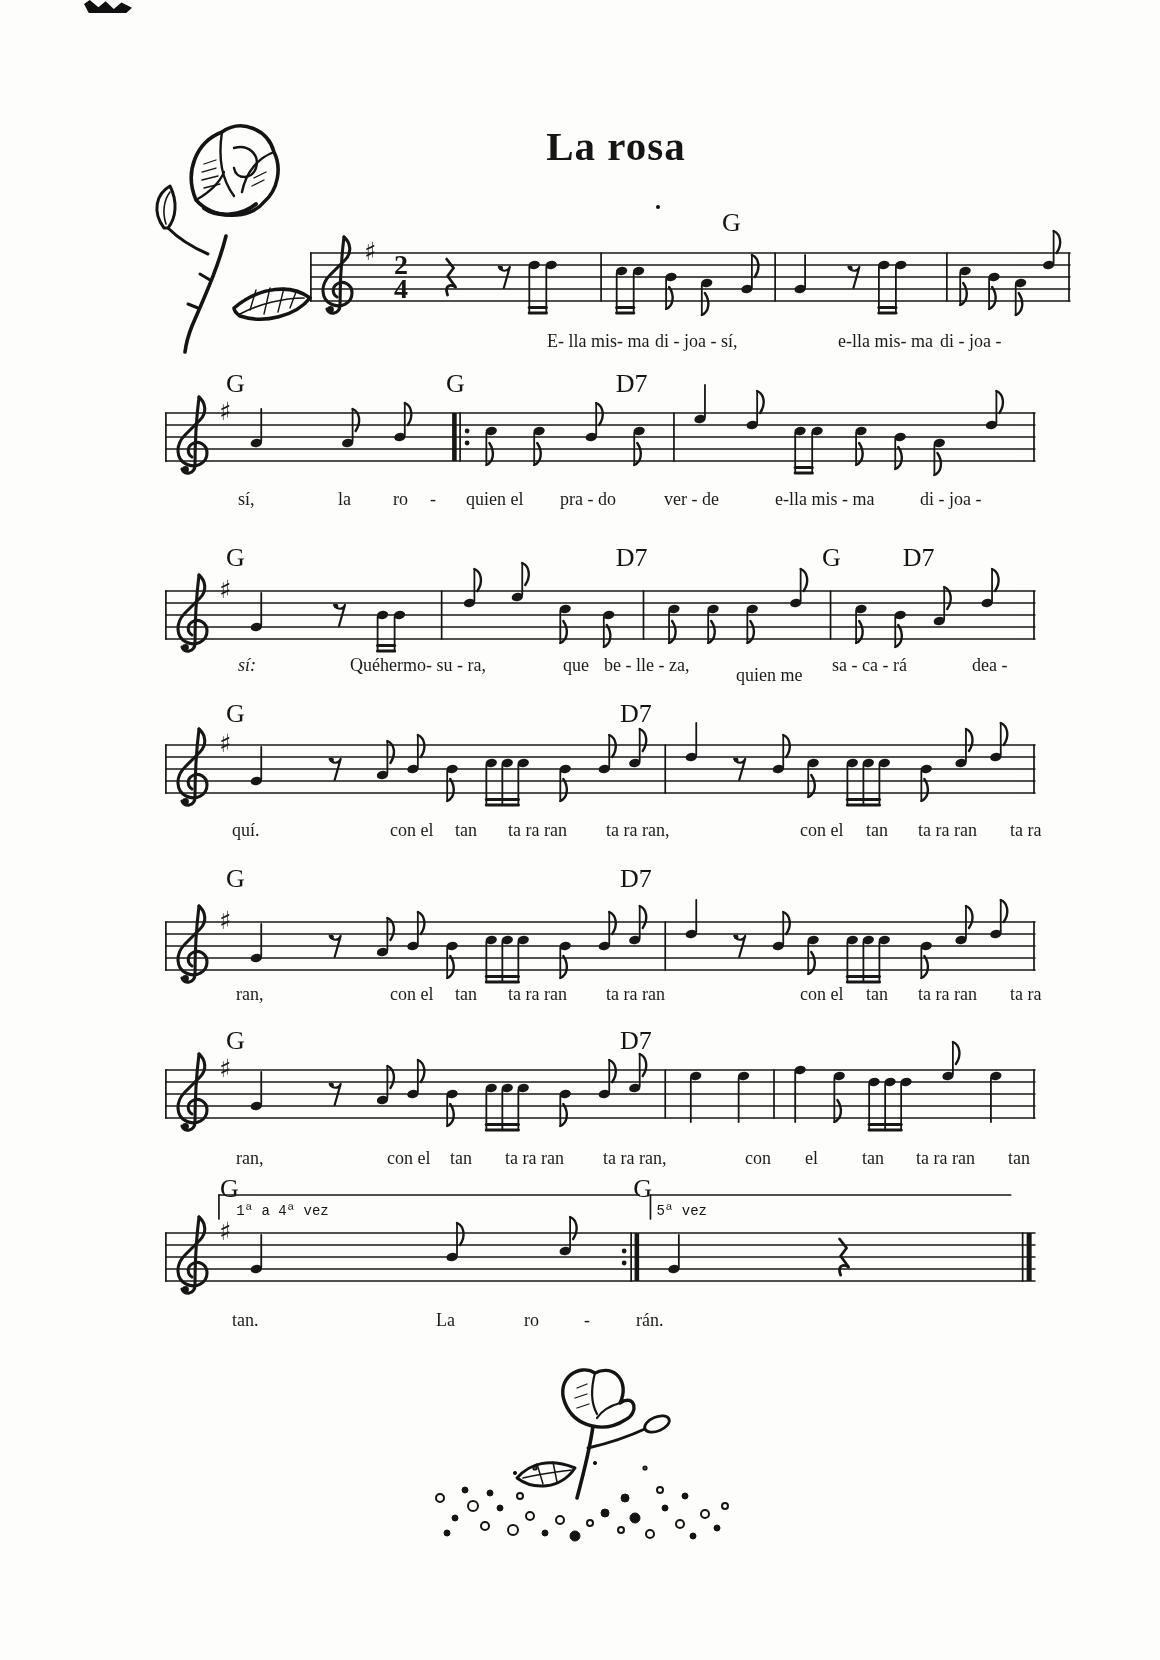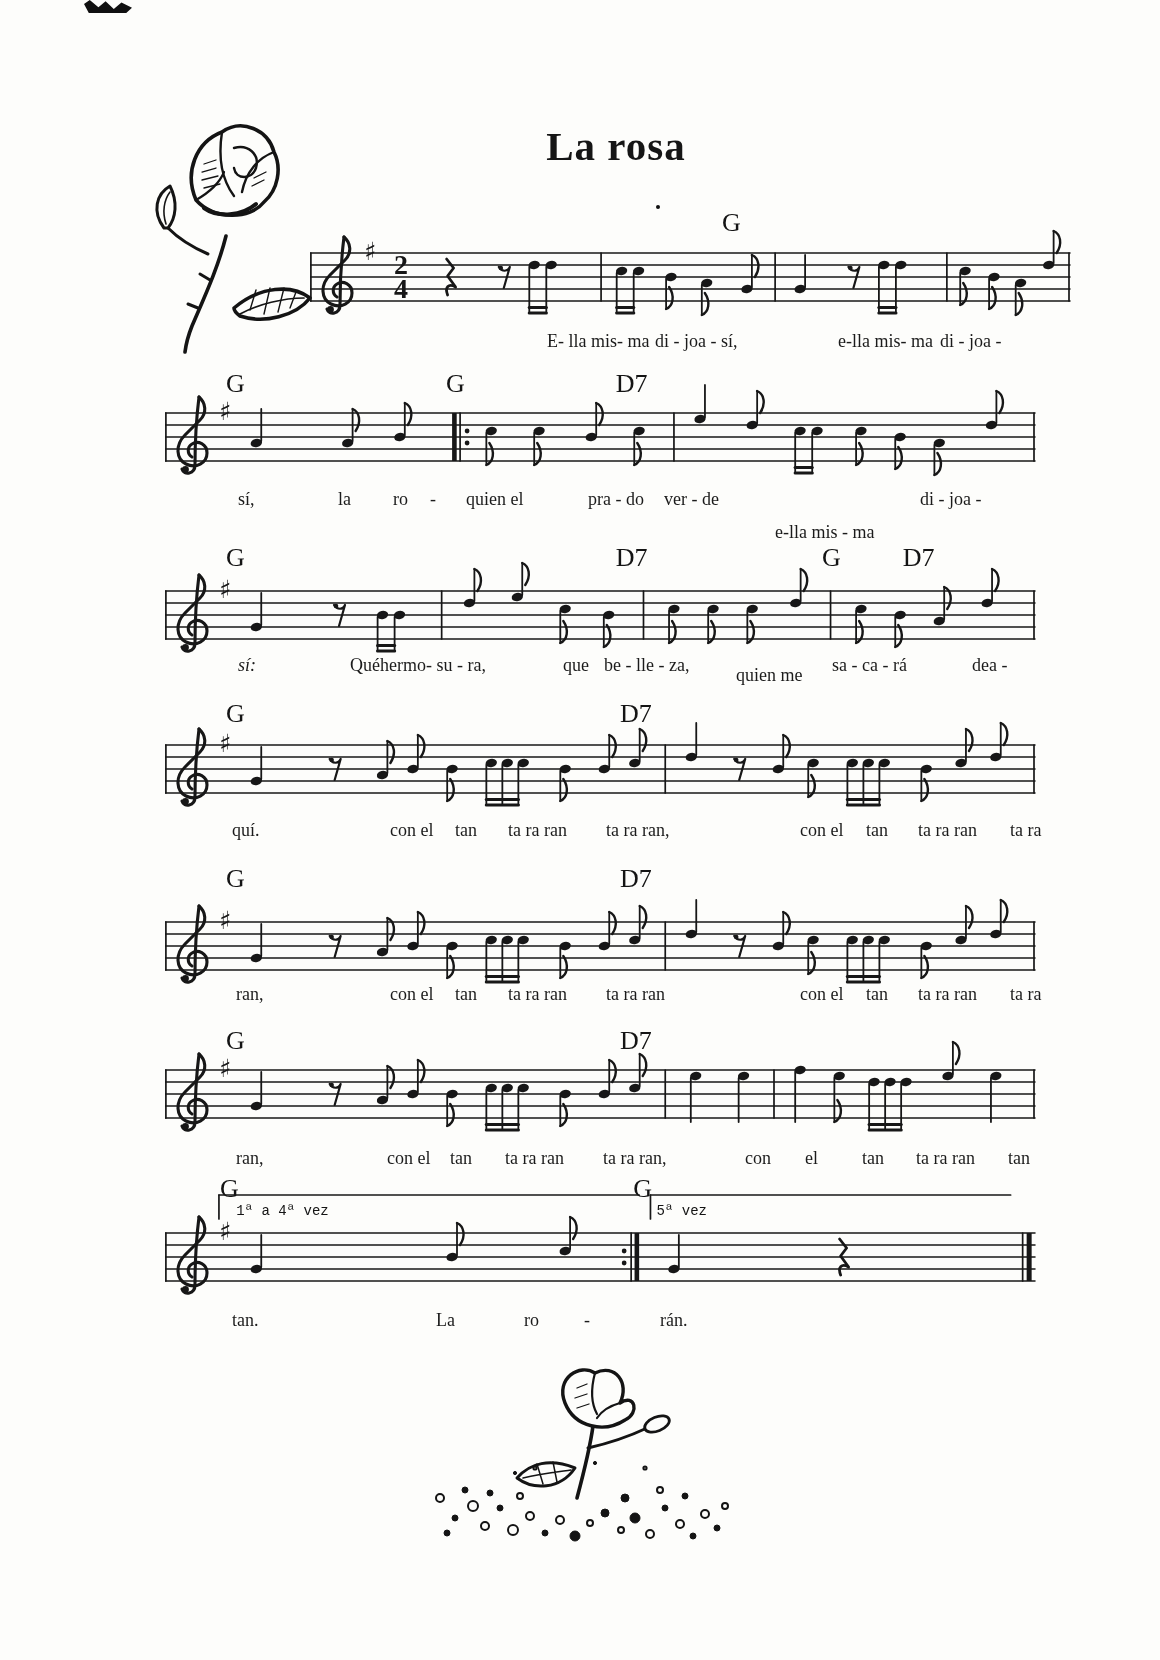--- a/index.html
+++ b/index.html
@@ -244,23 +244,23 @@
     </svg>
     <div class="chord" style="left: 225.99px; top: 369px;">G</div>
     <div class="chord" style="left: 446.1px; top: 369px;">G</div>
     <div class="chord" style="left: 615.75px; top: 369px;">D7</div>
     <div>
       <span class="lyric" style="left: 238px; top: 489px;">sí,</span>
       <span class="lyric" style="left: 338px; top: 489px;">la</span>
       <span class="lyric" style="left: 393px; top: 489px;">ro</span>
       <span class="lyric" style="left: 430px; top: 489px;">-</span>
       <span class="lyric" style="left: 466px; top: 489px;">quien el</span>
-      <span class="lyric" style="left: 560px; top: 489px; margin-left: 28px;">pra - do</span>
+      <span class="lyric" style="left: 560px; top: 489px;">pra - do</span>
       <span class="lyric" style="left: 664px; top: 489px; text-align: right;">ver - de</span>
-      <span class="lyric" style="left: 775px; top: 489px; margin-top: 33px;">e-lla mis - ma</span>
+      <span class="lyric" style="left: 775px; top: 489px;">e-lla mis - ma</span>
       <span class="lyric" style="left: 920px; top: 489px;">di - joa -</span>
     </div>
     <svg width="874" height="150" class="sys-svg" style="left: 165px; top: 531px;">
       <line x1="0" y1="60" x2="870" y2="60" stroke="#171717" stroke-width="1.5" stroke-linecap="round"></line>
       <line x1="0" y1="72" x2="870" y2="72" stroke="#171717" stroke-width="1.5" stroke-linecap="round"></line>
       <line x1="0" y1="84" x2="870" y2="84" stroke="#171717" stroke-width="1.5" stroke-linecap="round"></line>
       <line x1="0" y1="96" x2="870" y2="96" stroke="#171717" stroke-width="1.5" stroke-linecap="round"></line>
       <line x1="0" y1="108" x2="870" y2="108" stroke="#171717" stroke-width="1.5" stroke-linecap="round"></line>
       <line x1="0.9" y1="60" x2="0.9" y2="108" stroke="#171717" stroke-width="1.7" stroke-linecap="round"></line>
       <line x1="869" y1="60" x2="869" y2="108" stroke="#171717" stroke-width="1.7" stroke-linecap="round"></line>
@@ -630,15 +630,15 @@
     </svg>
     <div class="volta-label" style="left: 236.34px; top: 1203px;">1ª a 4ª vez</div>
     <div class="volta-label" style="left: 656.55px; top: 1203px;">5ª vez</div>
     <div class="chord" style="left: 219.9px; top: 1174px;">G</div>
     <div class="chord" style="left: 633.15px; top: 1174px;">G</div>
     <div>
       <span class="lyric" style="left: 232px; top: 1310px;">tan.</span>
       <span class="lyric" style="left: 436px; top: 1310px;">La</span>
       <span class="lyric" style="left: 524px; top: 1310px;">ro</span>
       <span class="lyric" style="left: 584px; top: 1310px;">-</span>
-      <span class="lyric" style="left: 660px; top: 1310px;">rán.</span>
+      <span class="lyric" style="left: 636px; top: 1310px;">rán.</span>
     </div>
   </div>
 
 </body></html>

